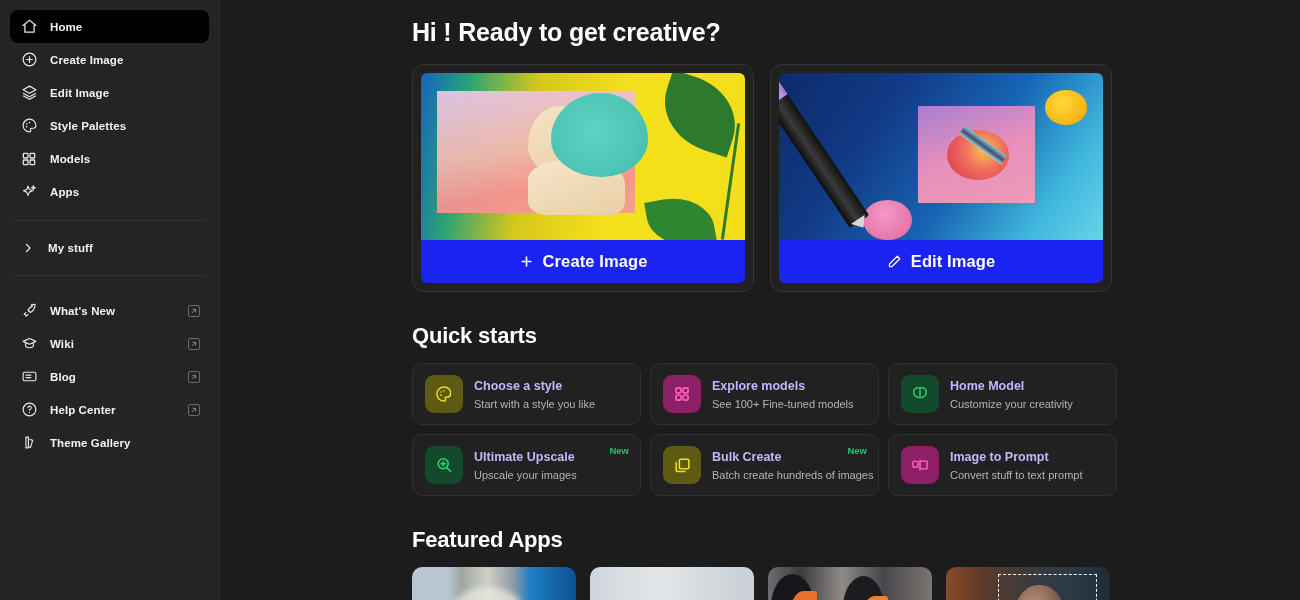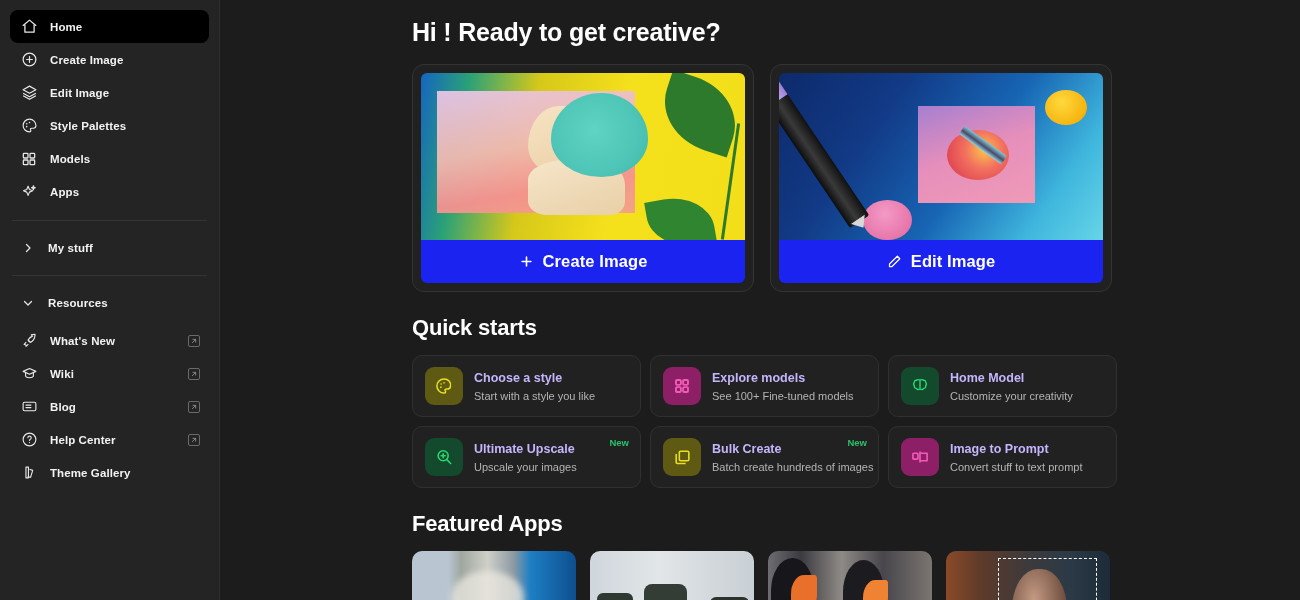--- a/index.html
+++ b/index.html
@@ -155,21 +155,21 @@
   }
   .art2 .stripe {
     position:absolute; left: 55%; top: 40%; width: 16%; height: 6%;
     background: linear-gradient(180deg,#7ec8d8 0%, #4a4a6a 55%, #8fd6e2 100%);
     transform: rotate(36deg); border-radius: 2px;
   }
 
   
   h2.sec-title {
     font-size: 22px; font-weight: bold; color:#ffffff;
-    margin: 23px 0 14px 0; letter-spacing: -.2px;
+    margin: 31px 0 14px 0; letter-spacing: -.2px;
   }
   .qs-grid { display: grid; grid-template-columns: repeat(3, 229px); gap: 9px; }
   .qs-card {
     height: 62px; background: #212121;
     border: 1px solid #303030; border-radius: 10px;
     display: flex; align-items: center; padding: 0 12px;
     cursor: pointer; position: relative;
   }
   .qs-ic {
     width: 38px; height: 38px; flex: 0 0 38px;
@@ -286,28 +286,20 @@
       <span class="chev">
         <svg width="12" height="12" viewBox="0 0 24 24" fill="none" stroke="currentColor" stroke-width="2.4" stroke-linecap="round" stroke-linejoin="round">
             <path d="M9 5l7 7-7 7"></path>
           </svg>
       </span>
       <span class="nav-label">My stuff</span>
     </div>
 
     <div class="sb-divider"></div>
 
-    <div class="section-head">
-      <span class="chev">
-        <svg width="12" height="12" viewBox="0 0 24 24" fill="none" stroke="currentColor" stroke-width="2.4" stroke-linecap="round" stroke-linejoin="round">
-            <path d="M5 9l7 7 7-7"></path>
-          </svg>
-      </span>
-      <span class="nav-label">Resources</span>
-    </div>
 
     <div style="height:6px"></div>
 
     <div class="nav-item">
       <span class="nav-icon">
         <svg width="17" height="17" viewBox="0 0 24 24" fill="none" stroke="currentColor" stroke-width="1.6" stroke-linejoin="round">
             <path d="M14.5 4.2c2.6-.9 5.3-.8 5.3-.8s.1 2.7-.8 5.3c-.9 2.6-3 4.9-5.6 6.3l-3.4-3.4c1.4-2.6 3.7-4.7 6.3-5.6z" transform="translate(0,-0.2)"></path>
             <path d="M9.9 11.6l2.5 2.5"></path>
             <path d="M7.4 14.2l-3 3.2 2.3.5.5 2.3 3.2-3"></path>
           </svg>

